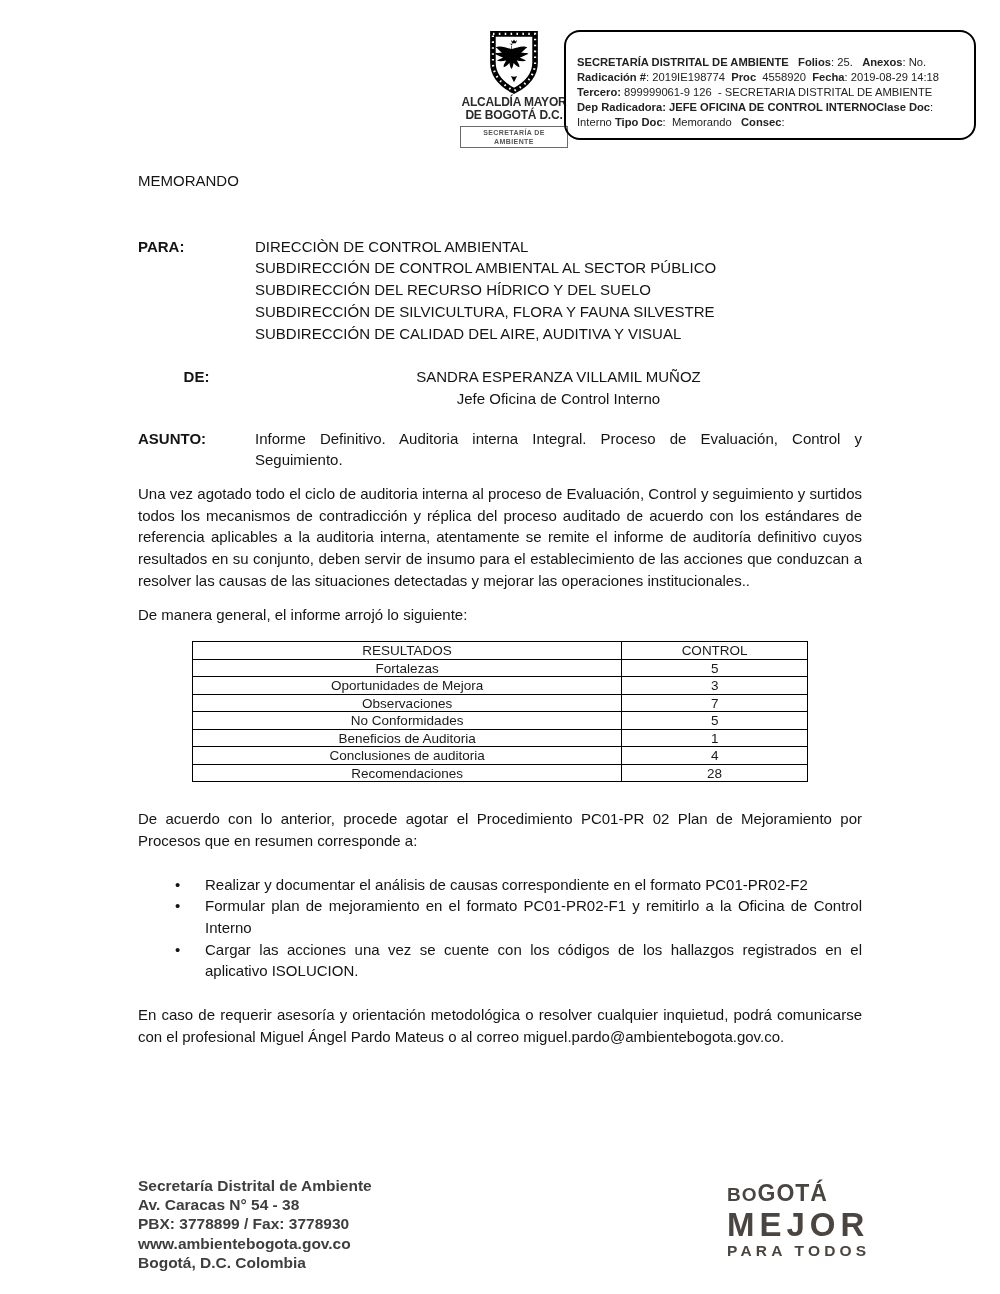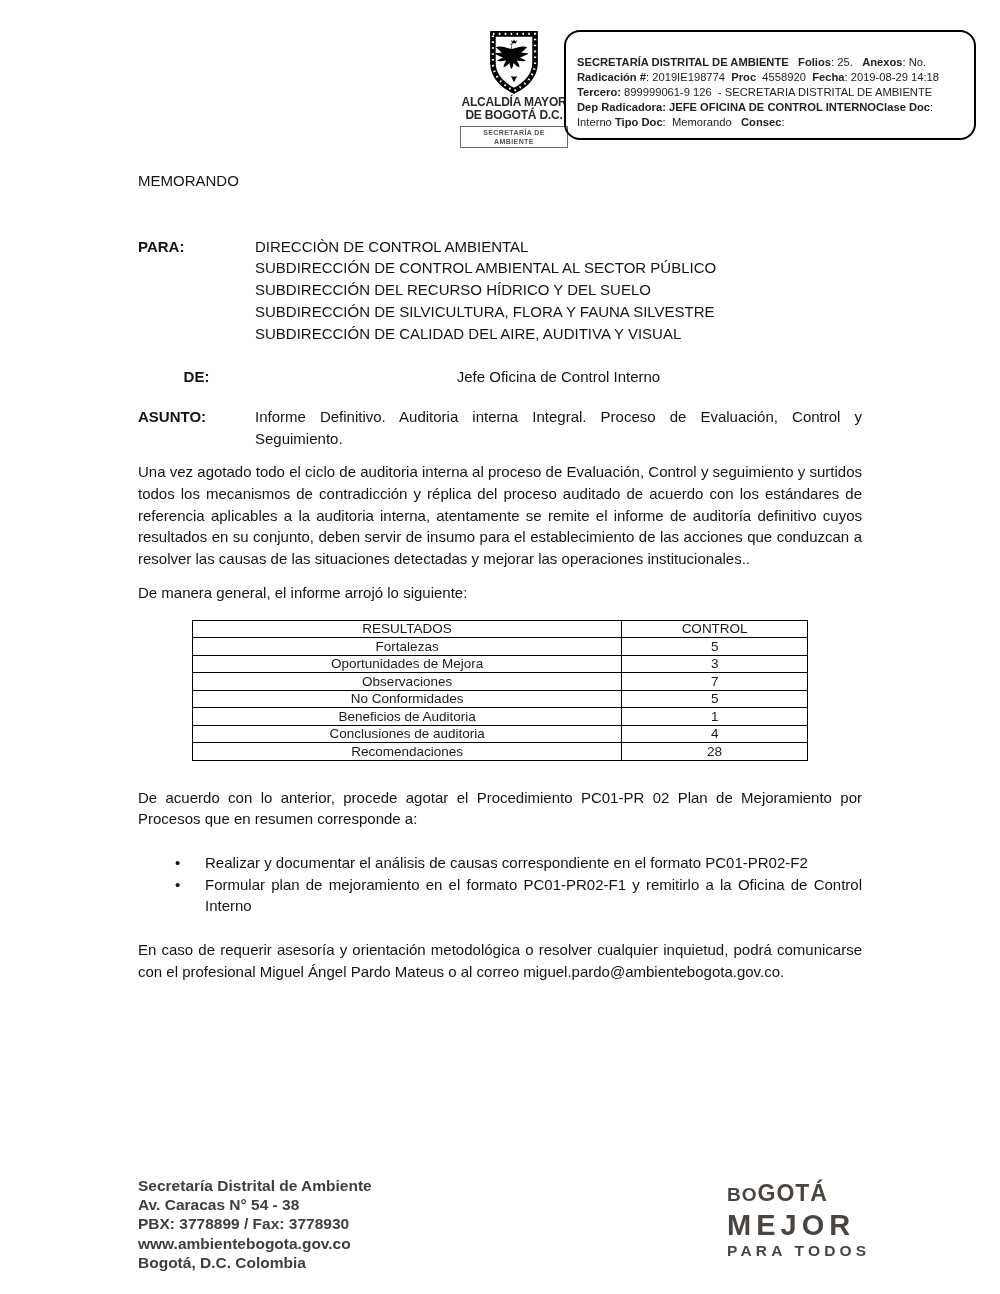--- a/index.html
+++ b/index.html
@@ -64,21 +64,21 @@
 
   
   .footer-address {
     position:absolute; left:138px; top:1176px;
     font-weight:bold; font-size:15.5px; line-height:19.2px; color:#3e3e3e;
   }
   .bm-logo { position:absolute; left:727px; top:1180px; color:#4a4540; font-weight:bold; }
   .bm-line1 { line-height:27px; white-space:nowrap; }
   .bm-line1 .bo { font-size:19px; letter-spacing:1px; }
   .bm-line1 .gota { font-size:23px; letter-spacing:1px; }
-  .bm-mejor { font-size:29px; line-height:32px; letter-spacing:5px; }
+  .bm-mejor { font-size:33px; line-height:32px; letter-spacing:5px; }
   .bm-para { font-size:15.5px; line-height:19px; letter-spacing:4.2px; }
 </style>
 </head>
 <body>
 
 <div class="page">
 
   <div class="logo-block">
     <svg width="62" height="66" viewBox="0 0 100 106" aria-hidden="true">
       <path d="M16 6 H84 V52 C84 74 69 88 50 98 C31 88 16 74 16 52 Z" fill="#fff" stroke="#000" stroke-width="9"></path>
@@ -123,20 +123,21 @@
         <div>SUBDIRECCIÓN DE CONTROL AMBIENTAL AL SECTOR PÚBLICO</div>
         <div>SUBDIRECCIÓN DEL RECURSO HÍDRICO Y DEL SUELO</div>
         <div>SUBDIRECCIÓN DE SILVICULTURA, FLORA Y FAUNA SILVESTRE</div>
         <div>SUBDIRECCIÓN DE CALIDAD DEL AIRE, AUDITIVA Y VISUAL</div>
       </div>
     </div>
 
     <div class="row row-de">
       <div class="label">DE:</div>
       <div class="val">
+        <div>SANDRA ESPERANZA VILLAMIL MUÑOZ</div>
         <div>Jefe Oficina de Control Interno</div>
       </div>
     </div>
 
     <div class="row row-asunto">
       <div class="label">ASUNTO:</div>
       <div class="val">Informe Definitivo. Auditoria interna Integral. Proceso de Evaluación, Control y Seguimiento.</div>
     </div>
 
     <p class="p1">Una vez agotado todo el ciclo de auditoria interna al proceso de Evaluación, Control y seguimiento y surtidos todos los mecanismos de contradicción y réplica del proceso auditado de acuerdo con los estándares de referencia aplicables a la auditoria interna, atentamente se remite el informe de auditoría definitivo cuyos resultados en su conjunto, deben servir de insumo para el establecimiento de las acciones que conduzcan a resolver las causas de las situaciones detectadas y mejorar las operaciones institucionales..</p>
@@ -181,20 +182,21 @@
             <td>28</td>
           </tr>
     </tbody>
       </table>
 
     <p class="p3">De acuerdo con lo anterior, procede agotar el Procedimiento PC01-PR 02 Plan de Mejoramiento por Procesos que en resumen corresponde a:</p>
 
     <ul class="bullets">
       <li><span class="dot"></span><span>Realizar y documentar el análisis de causas correspondiente en el formato PC01-PR02-F2</span></li>
       <li><span class="dot"></span><span>Formular plan de mejoramiento en el formato PC01-PR02-F1 y remitirlo a la Oficina de Control Interno</span></li>
+      <li><span class="dot"></span><span>Cargar las acciones una vez se cuente con los códigos de los hallazgos registrados en el aplicativo ISOLUCION.</span></li>
     </ul>
 
     <p class="p4">En caso de requerir asesoría y orientación metodológica o resolver cualquier inquietud, podrá comunicarse con el profesional Miguel Ángel Pardo Mateus o al correo miguel.pardo@ambientebogota.gov.co.</p>
   </div>
 
   <div class="footer-address">
     <div>Secretaría Distrital de Ambiente</div>
     <div>Av. Caracas N° 54 - 38</div>
     <div>PBX: 3778899 / Fax: 3778930</div>
     <div>www.ambientebogota.gov.co</div>

